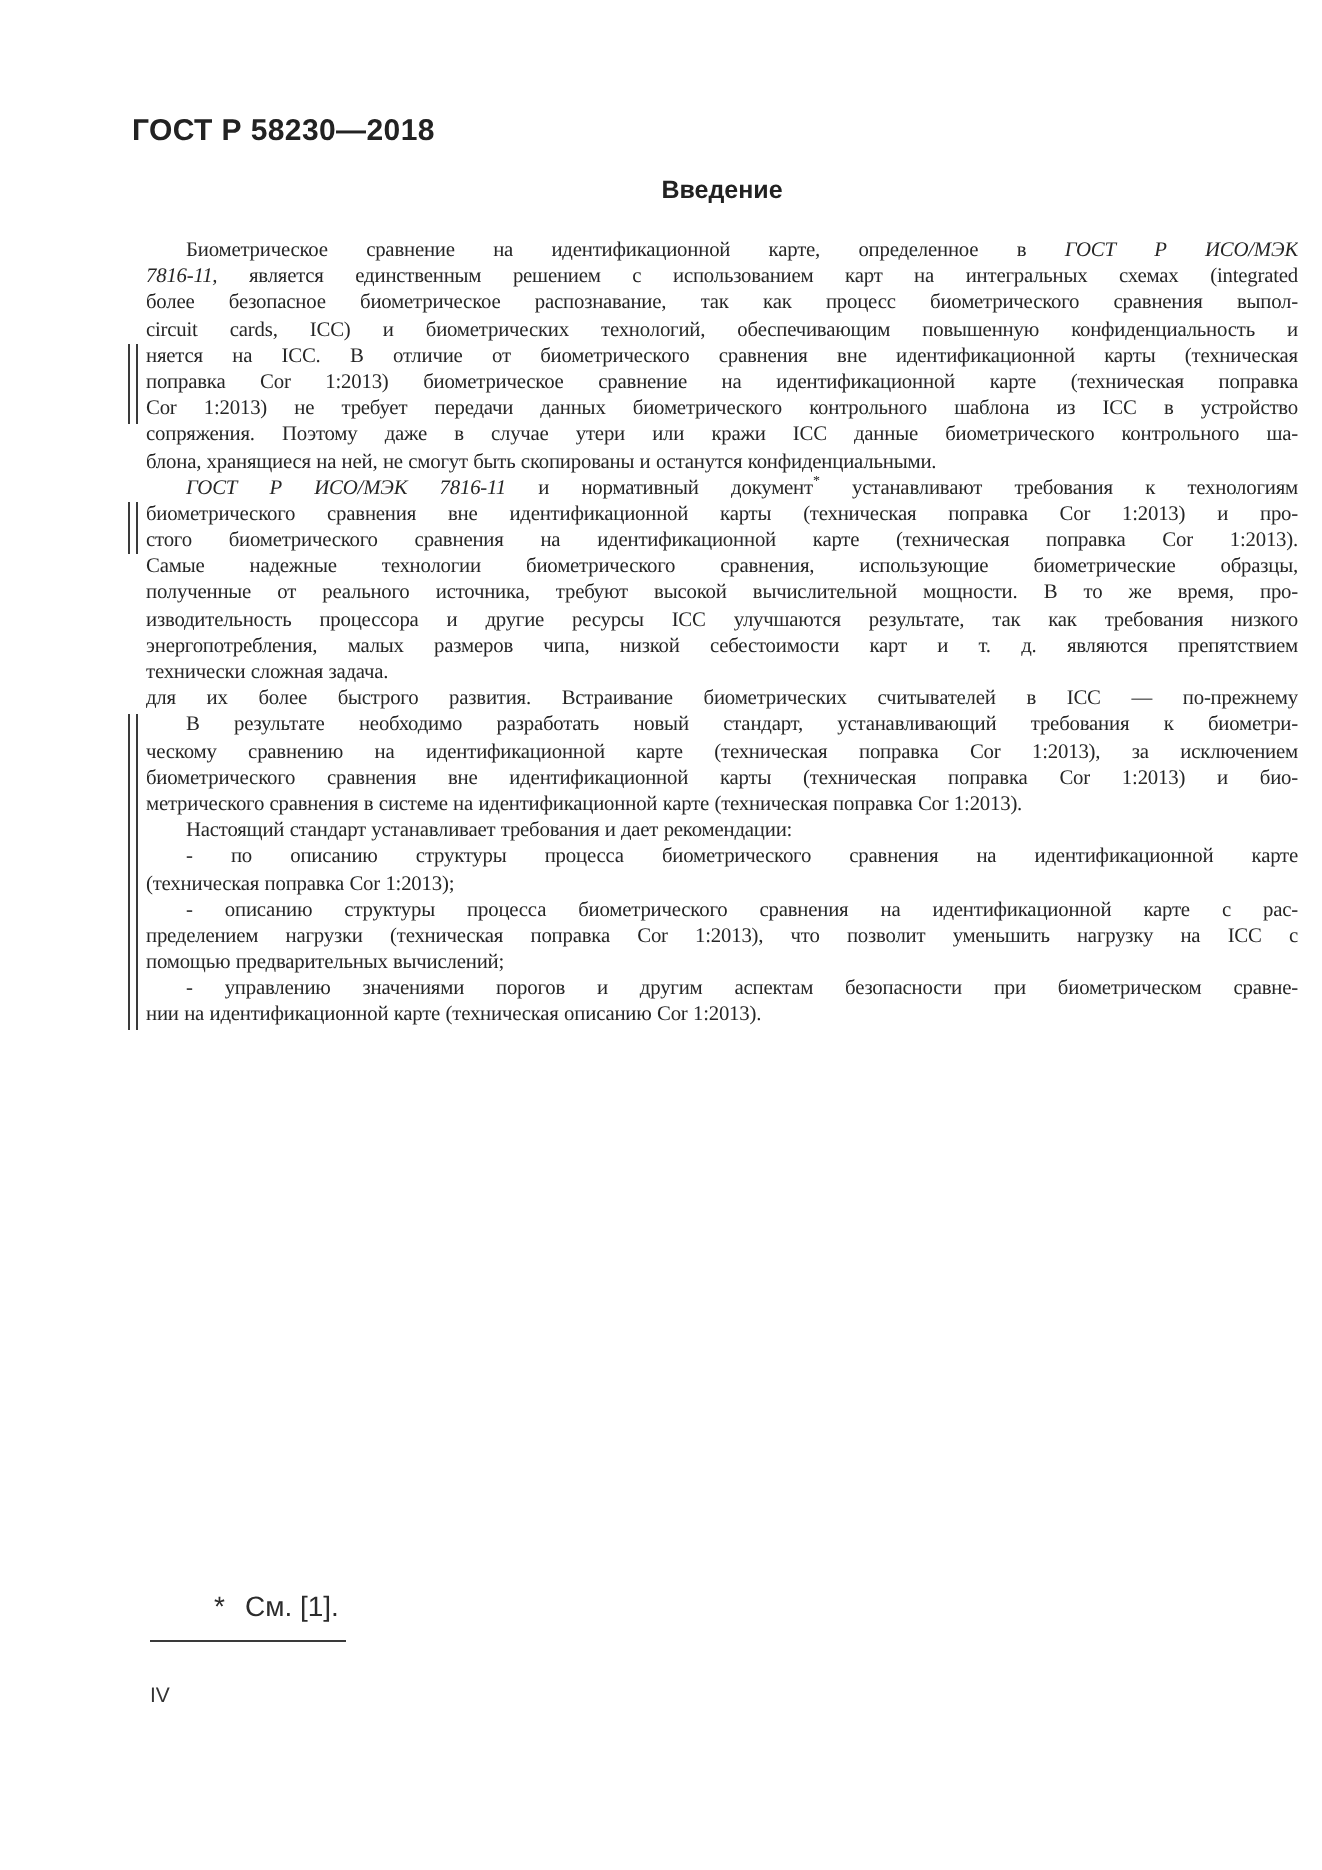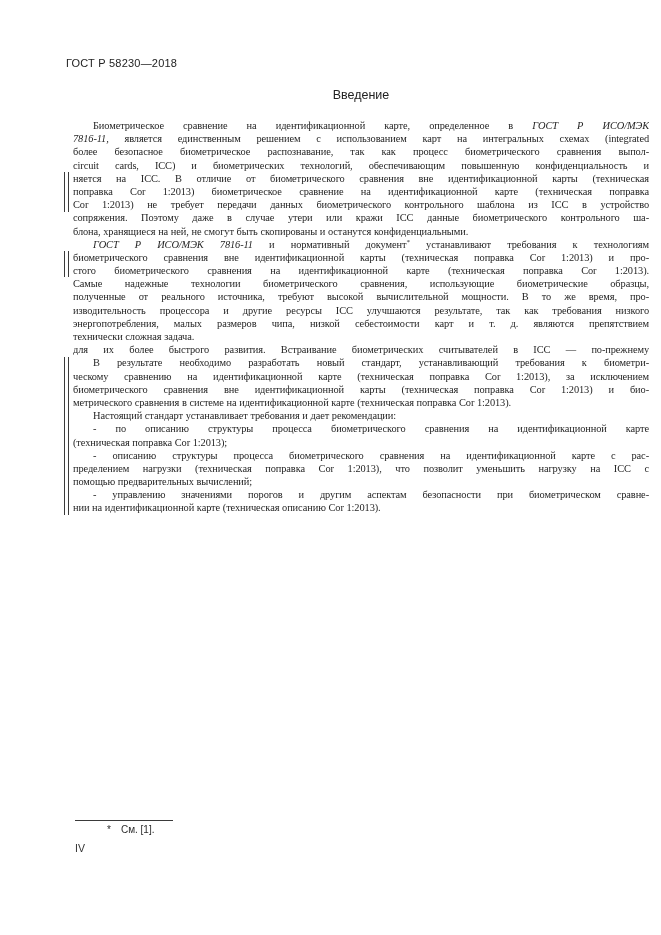--- a/index.html
+++ b/index.html
@@ -6,26 +6,26 @@
   .page {
     position: relative;
     width: 661px; height: 935px;
     background: #ffffff;
     font-family: "Liberation Sans", sans-serif;
     color: #262626;
     overflow: hidden;
   }
   .doc-code {
     position: absolute; left: 66px; top: 57px;
-    font-size: 11px; font-weight: normal; color: #222;
+    font-size: 15px; font-weight: bold; color: #222;
     letter-spacing: 0.2px;
   }
   .section-title {
     position: absolute; left: 73px; top: 88px; width: 576px;
-    text-align: center; font-size: 12.5px; font-weight: normal; color: #222;
+    text-align: center; font-size: 12.5px; font-weight: bold; color: #222;
   }
   .body-text {
     position: absolute; left: 73px; top: 119px; width: 576px;
     font-size: 10.4px; line-height: 13.2px; letter-spacing: -0.1px;
     word-spacing: 0.2px;
     font-family: Liberation Serif, serif;
   }
   .line {
     height: 13.2px; overflow: hidden;
     text-align: justify; text-align-last: justify;
@@ -39,22 +39,22 @@
     border-left: 1px solid #3a3a3a; border-right: 1px solid #3a3a3a;
   }
   .bar1 { top: 172px; height: 40px; }
   .bar2 { top: 251px; height: 26px; }
   .bar3 { top: 357px; height: 158px; }
   .footnote-rule {
     position: absolute; left: 75px; top: 820px; width: 98px;
     border-top: 1px solid #3a3a3a;
   }
   .footnote {
-    position: absolute; left: 73px; top: 824px;
-    font-size: 10px; color: #2c2c2c; padding-left: 34px;
+    position: absolute; left: 73px; top: 795px;
+    font-size: 14px; color: #2c2c2c; padding-left: 34px;
   }
   .fn-marker { margin-right: 10px; }
   .page-number {
     position: absolute; left: 75px; top: 842px;
     font-size: 10.5px; color: #333; text-align: right;
   }
 </style>
 </head>
 <body>
 

